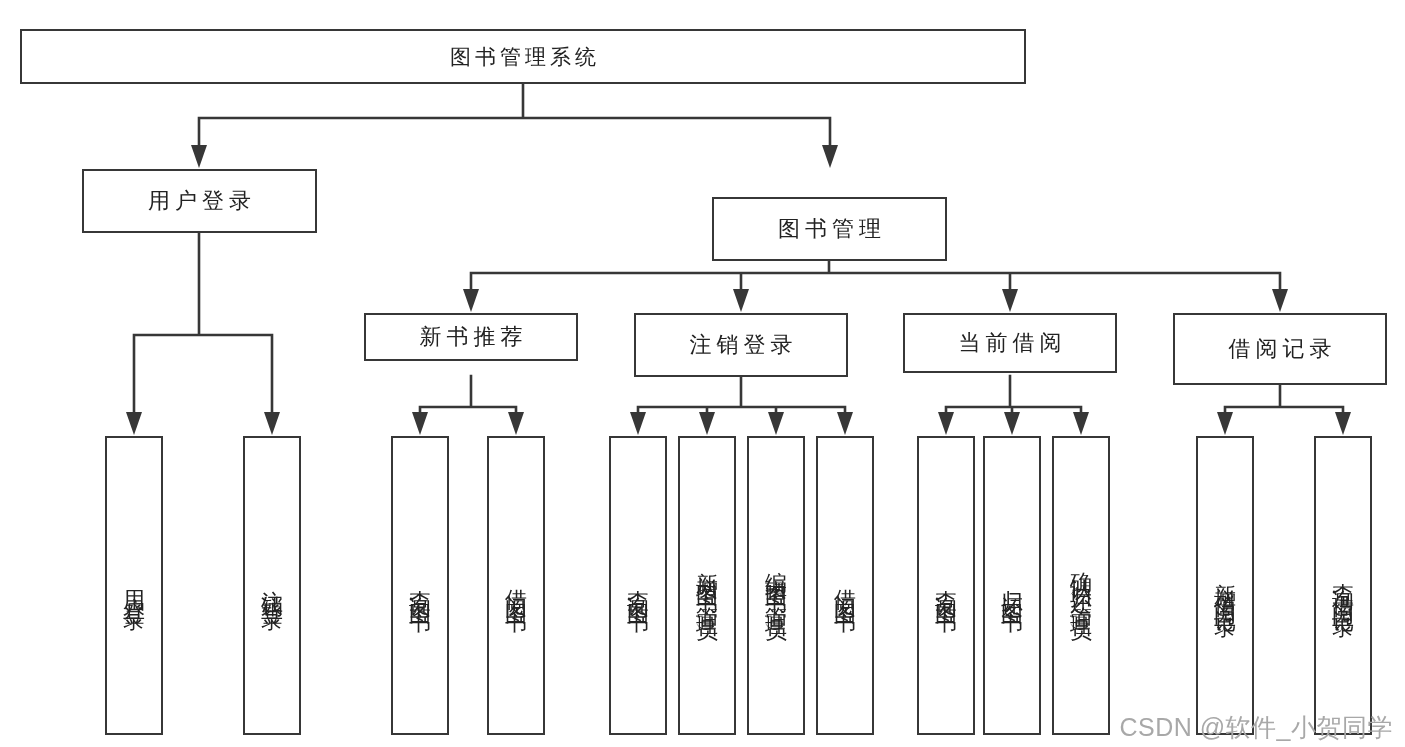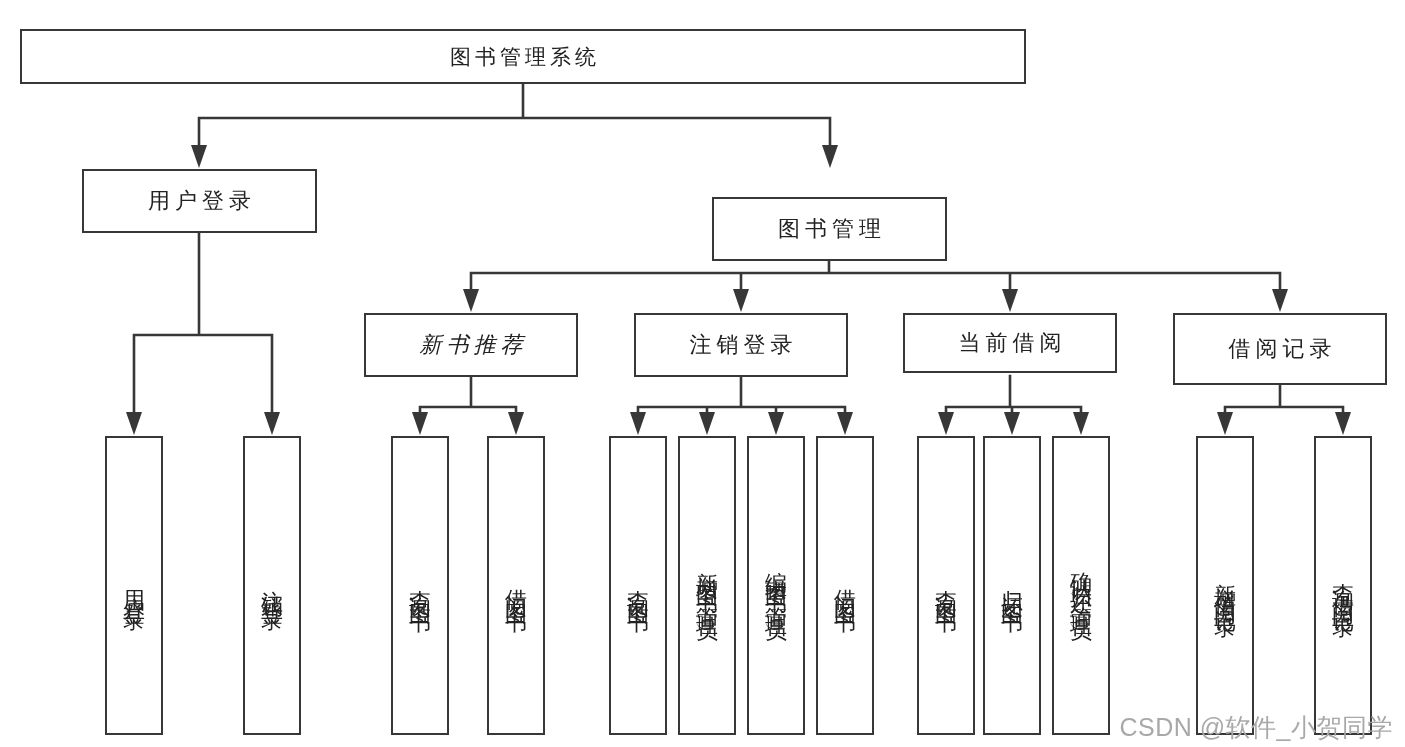--- a/index.html
+++ b/index.html
@@ -110,21 +110,21 @@
     <span>图书管理系统</span>
   </div>
 
   <div class="node hbox" style="left:82px; top:169px; width:235px; height:64px;">
     <span>用户登录</span>
   </div>
   <div class="node hbox" style="left:712px; top:169px; width:235px; height:64px;margin-top:28px;">
     <span>图书管理</span>
   </div>
 
-  <div class="node hbox" style="left:364px; top:313px; width:214px; height:64px;font-style:italic;">
+  <div class="node hbox" style="left:364px; top:313px; width:214px; height:48px;">
     <span>新书推荐</span>
   </div>
   <div class="node hbox" style="left:634px; top:313px; width:214px; height:64px;">
     <span>注销登录</span>
   </div>
   <div class="node hbox" style="left:903px; top:313px; width:214px; height:60px;">
     <span>当前借阅</span>
   </div>
   <div class="node hbox" style="left:1173px; top:313px; width:214px; height:72px;">
     <span>借阅记录</span>

